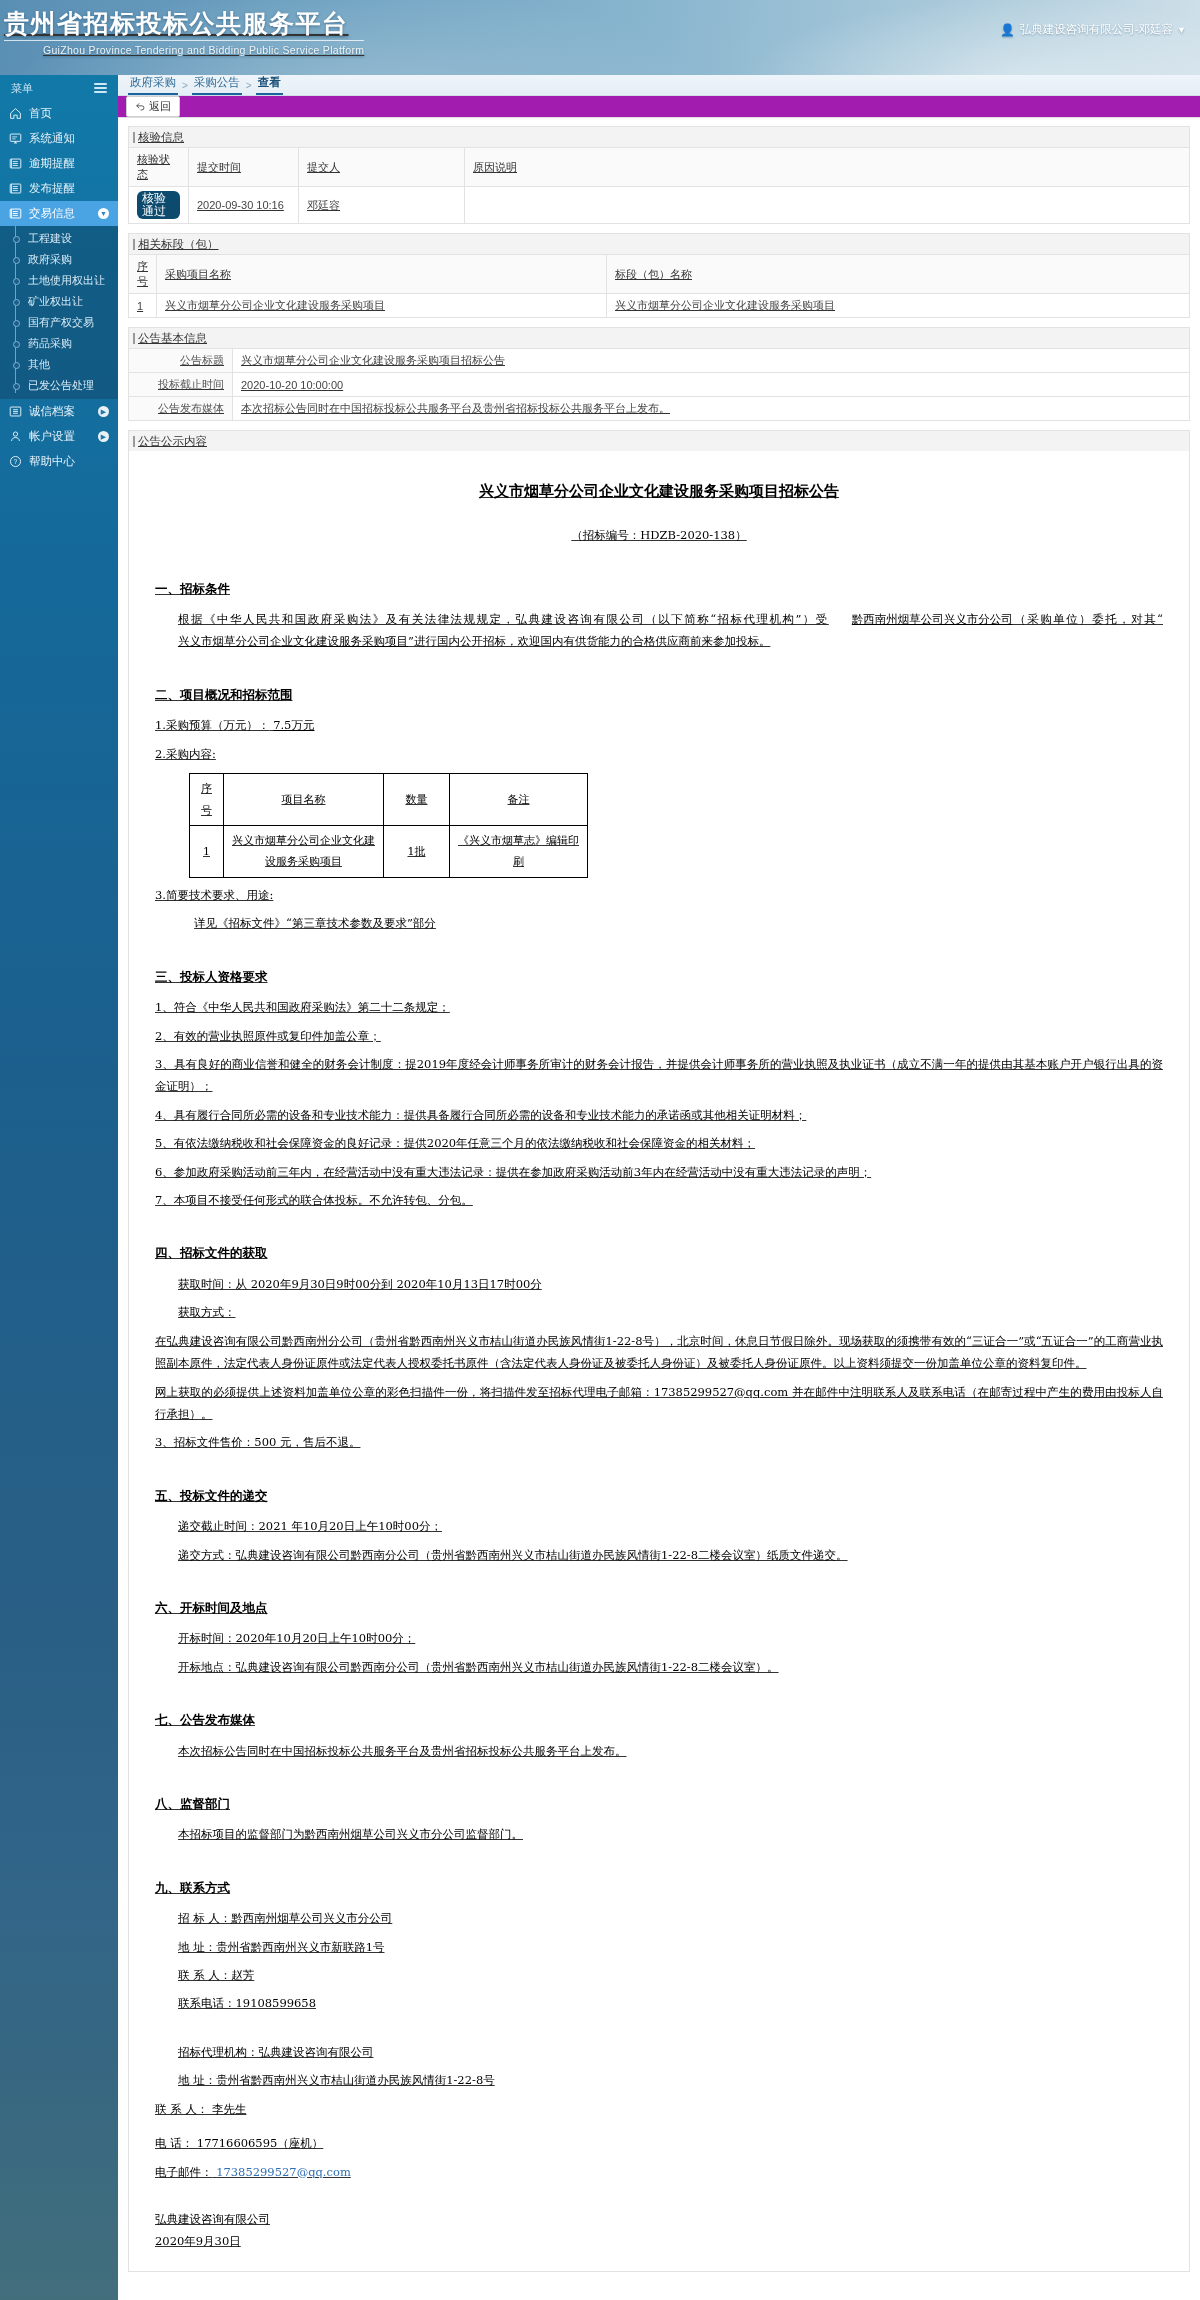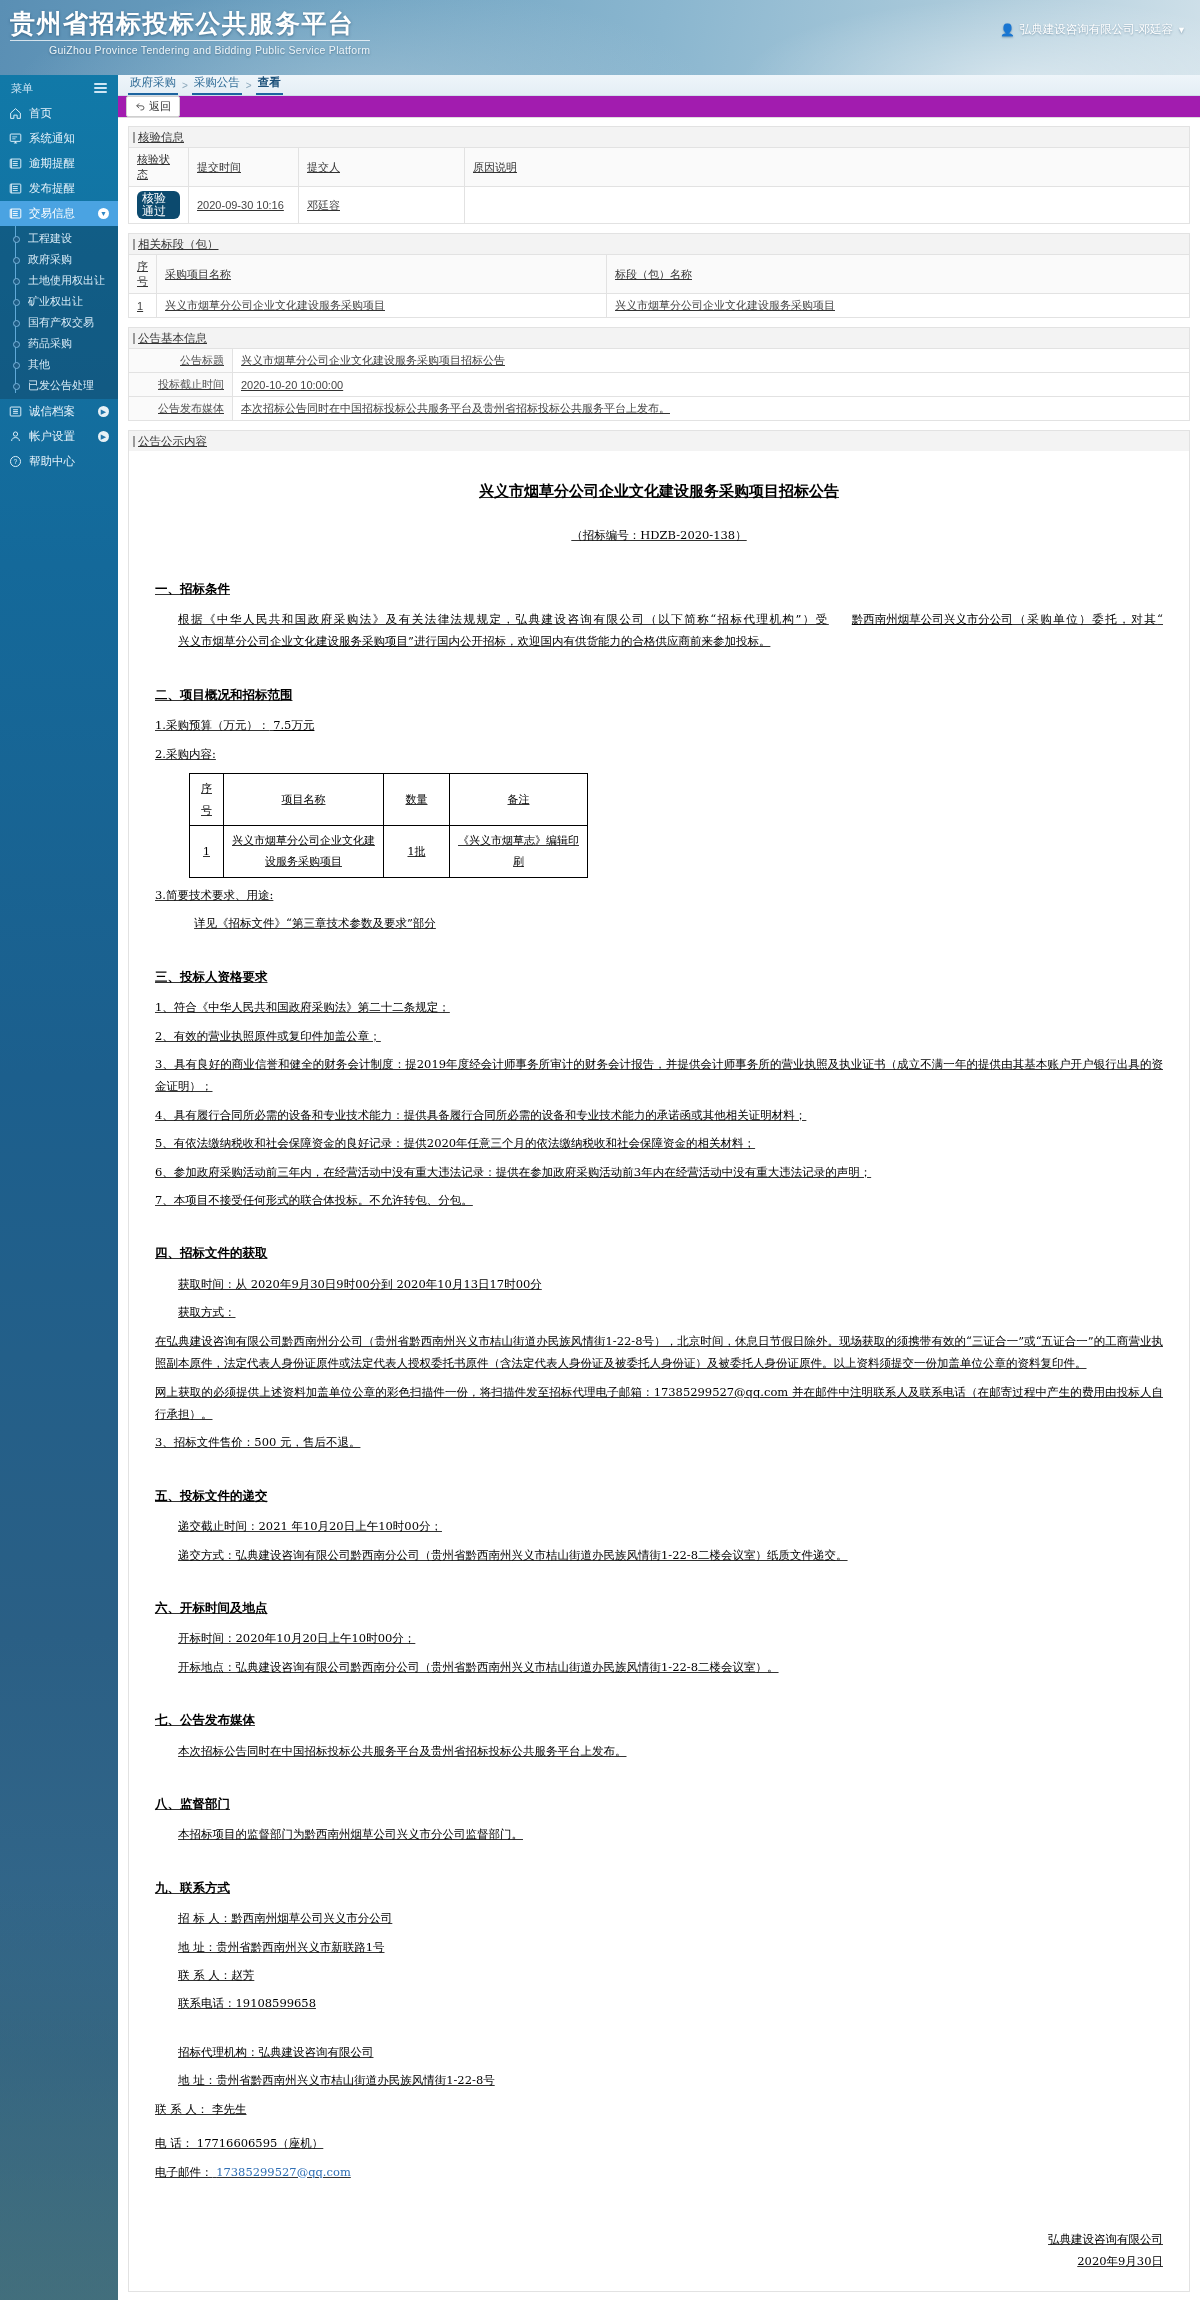--- a/index.html
+++ b/index.html
@@ -15,21 +15,21 @@
   .header{
     position:relative; height:75px; width:1200px; overflow:hidden;
     background:linear-gradient(100deg,#5a8fb4 0%,#6fa3c2 28%,#8ab6cf 55%,#a9c9da 78%,#cfe0e9 100%);
   }
   .header:before{
     content:""; position:absolute; inset:0;
     background:
       radial-gradient(ellipse 400px 120px at 85% 110%, rgba(255,255,255,.45), transparent 70%),
       radial-gradient(ellipse 500px 160px at 30% 130%, rgba(180,205,220,.55), transparent 70%);
   }
-  .brand{ position:absolute; left:10px; top:8px; z-index:2; }
+  .brand{ position:absolute; left:4px; top:8px; z-index:2;text-decoration:underline; }
   .brand-cn{
     font-size:25px; font-weight:bold; color:#fff; letter-spacing:1.5px;
     text-shadow:0 1px 3px rgba(30,70,100,.55);
     line-height:1.2;
   }
   .brand-rule{ height:1px; background:rgba(255,255,255,.75); margin:2px 0 3px; }
   .brand-en{ font-size:10.5px; color:#eef5f9; letter-spacing:.3px; text-shadow:0 1px 2px rgba(30,70,100,.5);margin-left:39px;}
   .userbox{
     position:absolute; right:14px; top:22px; z-index:2;
     font-size:11.5px; color:#ffffff; display:flex; align-items:center; gap:4px;
@@ -148,21 +148,21 @@
   .u{ text-decoration:underline; }
   .blank{ display:inline-block; min-width:60px; }
   .link{ color:#2f6fb5; }
   .doc table.inner{
     border-collapse:collapse; margin:8px 0 6px 34px; font-size:11px;
     font-family:"DejaVu Serif","Liberation Serif",serif;
   }
   .doc table.inner td, .doc table.inner th{
     border:1px solid #000; padding:4px 6px; text-align:center; font-weight:normal;
   }
-  .sign{ margin-top:46px; text-align:right; line-height:1.9; }
+  .sign{ margin-top:26px; line-height:1.9; }
 
   .footer-space{ height:30px; background:#fff; }
 </style>
 </head>
 <body>
 
 <div class="header">
   <div class="brand">
     <div class="brand-cn">贵州省招标投标公共服务平台</div>
     <div class="brand-rule"></div>

